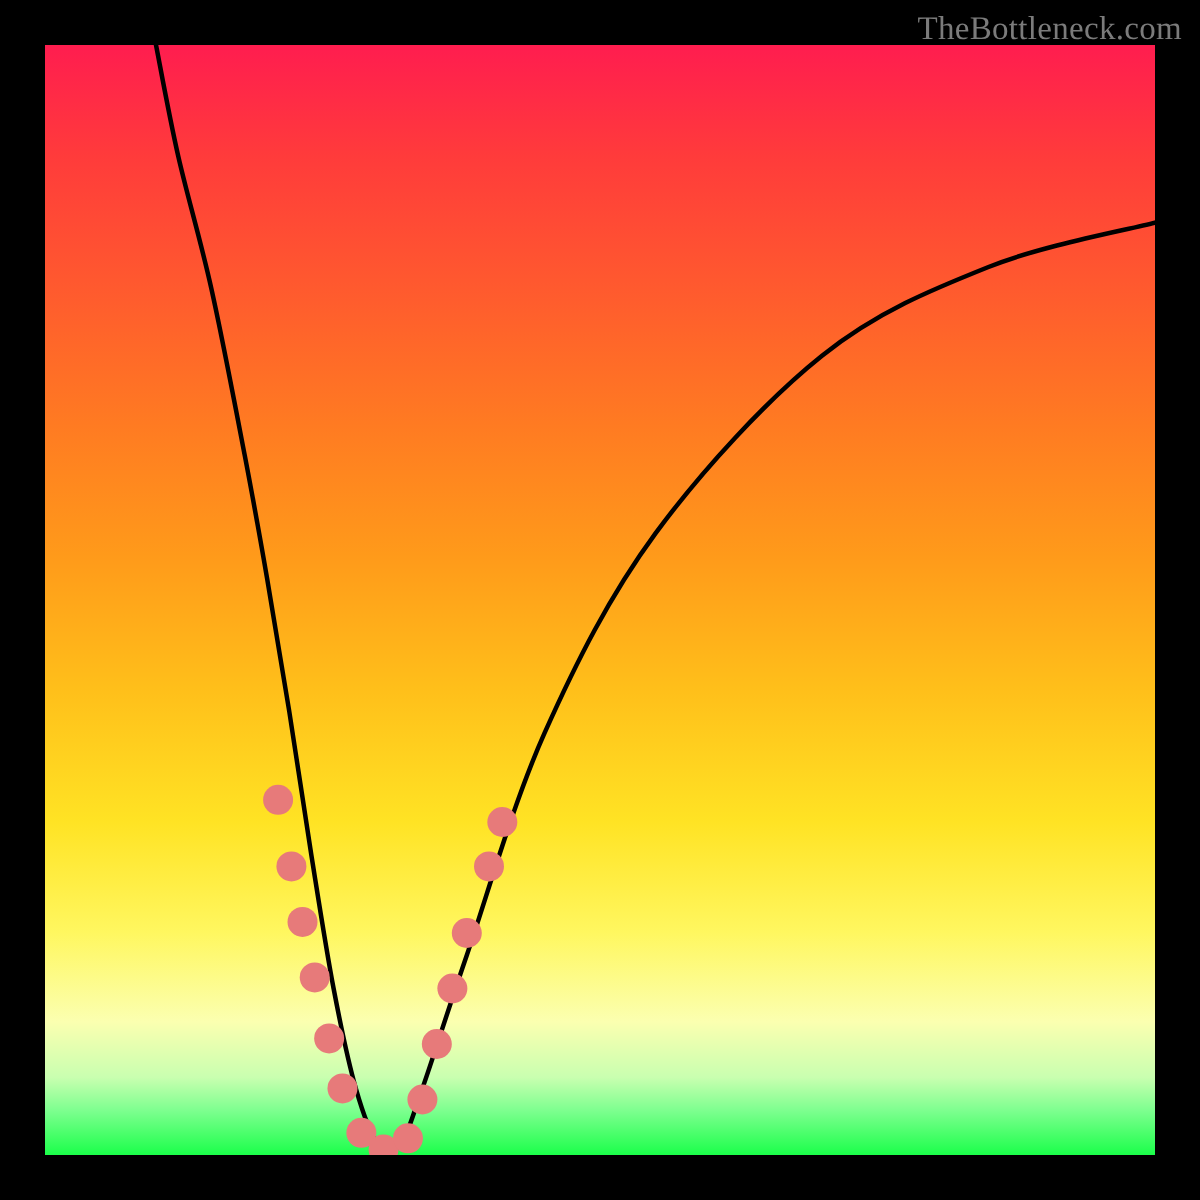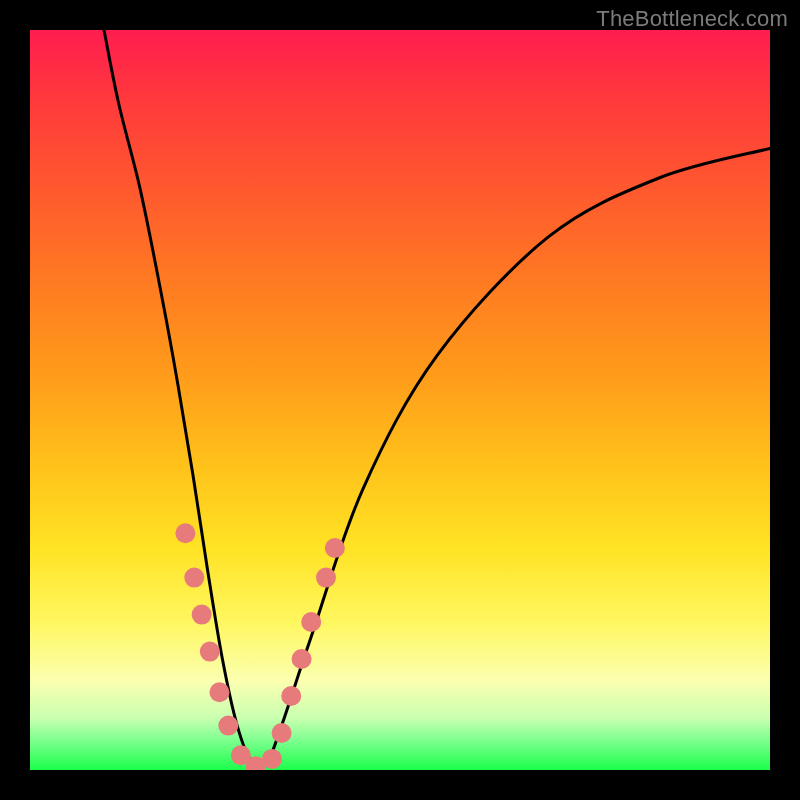--- a/index.html
+++ b/index.html
@@ -9,20 +9,21 @@
     height: 800px;
     overflow: hidden;
     background: #000;
     font-family: Arial, Helvetica, sans-serif;
   }
   .frame {
     position: relative;
     width: 800px;
     height: 612px;
     background: #000;
+    font-family: Liberation Serif, serif;
   }
   .plot {
     position: absolute;
     left: 30px;
     top: 30px;
     width: 740px;
     height: 740px;
     background: linear-gradient(to bottom,
       #ff1d4f 0%,
       #ff3b3b 10%,

